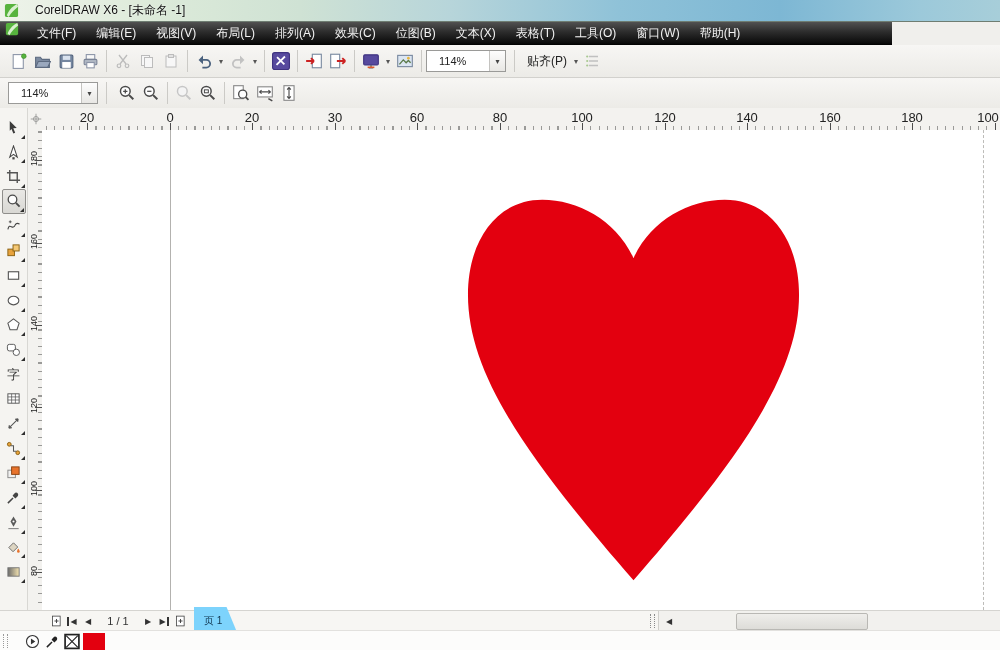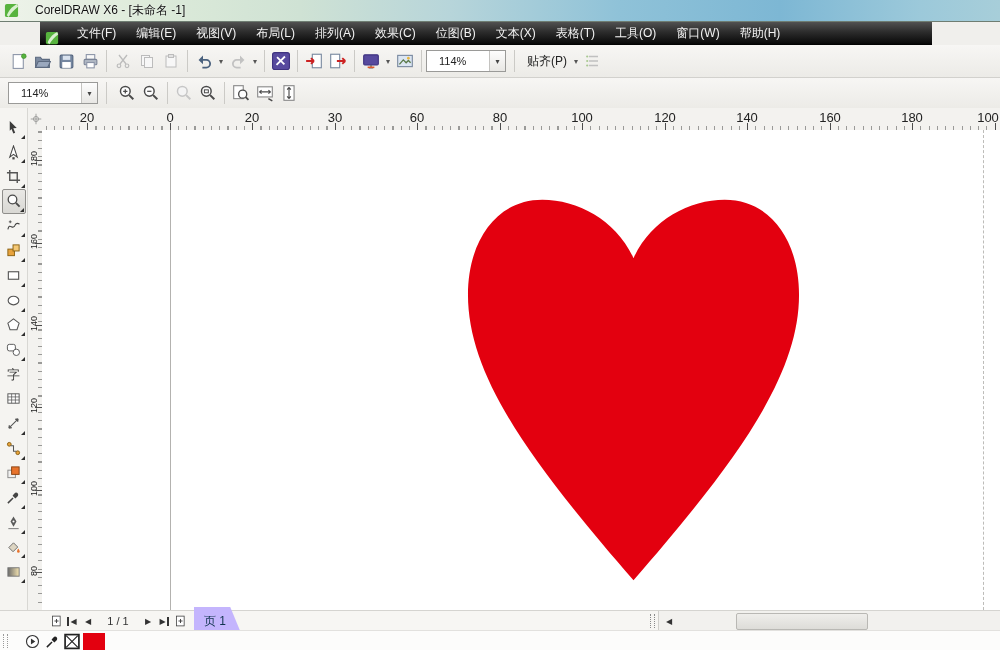--- a/index.html
+++ b/index.html
@@ -7,21 +7,21 @@
        font-family:"Liberation Sans","DejaVu Sans",sans-serif;-webkit-font-smoothing:antialiased;}
   
   .titlebar{position:absolute;left:0;top:0;width:1000px;height:21px;
     background:linear-gradient(90deg,#eef3ea 0%,#dcead9 16%,#cfe2d4 30%,#b7d5da 45%,#8fc2d8 62%,#7db7d4 78%,#9cc9da 92%,#a7ced9 100%);
     border-bottom:1px solid #6f7d72;display:flex;align-items:center;}
   .titlebar .ttl{font-size:12px;color:#111;margin-left:16px;text-shadow:0 0 2px rgba(255,255,255,.8);}
   .logo{width:15px;height:15px;margin-left:4px;}
   
   .menubar{position:absolute;left:0;top:22px;width:892px;height:23px;
     background:linear-gradient(#515151,#2b2b2b 45%,#0c0c0c 90%,#000);
-    display:flex;align-items:flex-end;margin-left:40px;}
+    display:flex;align-items:flex-start;}
   .menubar .mi{color:#f2f2f2;font-size:12px;padding:0 10px;height:100%;display:flex;align-items:center;cursor:default;}
   .menubar .logo{width:14px;height:14px;margin:0 8px 0 5px;}
   
   .bar{position:absolute;left:0;width:1000px;background:linear-gradient(#f7f6f4,#ecebe7);
        border-bottom:1px solid #d2d1cd;display:flex;align-items:center;}
   .std{top:45px;height:32px;}
   .prop{top:78px;height:30px;}
   .tbtn{width:24px;height:24px;display:flex;align-items:center;justify-content:center;flex:0 0 auto;}
   .sep{width:1px;height:22px;background:#cbcac6;margin:0 4px;flex:0 0 auto;}
   .caret{font-size:8px;color:#555;width:10px;text-align:center;flex:0 0 auto;}
@@ -57,22 +57,22 @@
   .canvas{position:absolute;left:42px;top:130px;width:958px;height:480px;background:#fff;}
   .page-edge{position:absolute;top:0;bottom:0;width:1px;background:#b3b2af;}
   .page-edge-dashed{position:absolute;top:0;bottom:0;width:0;border-left:1px dashed #bdbcb9;}
   .heart{position:absolute;left:423px;top:65px;width:337px;height:390px;}
   
   .navrow{position:absolute;left:0;top:610px;width:1000px;height:20px;background:#f7f6f3;
     border-top:1px solid #d5d4d0;display:flex;align-items:center;font-size:11px;color:#333;}
   .nbtn{width:16px;height:16px;display:flex;align-items:center;justify-content:center;flex:0 0 auto;font-size:8px;color:#333;}
   .counter{width:44px;text-align:center;flex:0 0 auto;}
   .ptab{position:relative;height:29px;margin-left:6px;padding:0 16px 0 10px;display:flex;align-items:center;
-    background:#c4b5fd;clip-path:polygon(0 0,calc(100% - 12px) 0,100% 100%,0 100%);
-    font-size:12px;color:#10344e;flex:0 0 auto;}
+    background:#7dd3fc;clip-path:polygon(0 0,calc(100% - 12px) 0,100% 100%,0 100%);
+    font-size:10px;color:#10344e;flex:0 0 auto;}
   .scroll{position:absolute;left:658px;top:0;width:342px;height:20px;background:#f2f1ee;border-left:1px solid #d0cfcb;}
   .thumb{position:absolute;left:77px;top:2px;width:130px;height:15px;background:linear-gradient(#efeeeb,#dddcd8);
     border:1px solid #b9b8b4;border-radius:2px;}
   .splitter{position:absolute;left:650px;top:3px;width:3px;height:14px;border-left:1px dotted #8a8a8a;border-right:1px dotted #8a8a8a;}
   .statusrow{position:absolute;left:0;top:630px;width:1000px;height:20px;background:#fcfcfb;
     border-top:1px solid #e2e1de;display:flex;align-items:center;}
   .grip{width:3px;height:14px;margin-left:3px;border-left:1px dotted #9a9a9a;border-right:1px dotted #9a9a9a;}
   .sic{width:20px;height:18px;display:flex;align-items:center;justify-content:center;flex:0 0 auto;}
   
   .watermark{position:absolute;right:0;bottom:0;width:150px;height:58px;overflow:hidden;}

